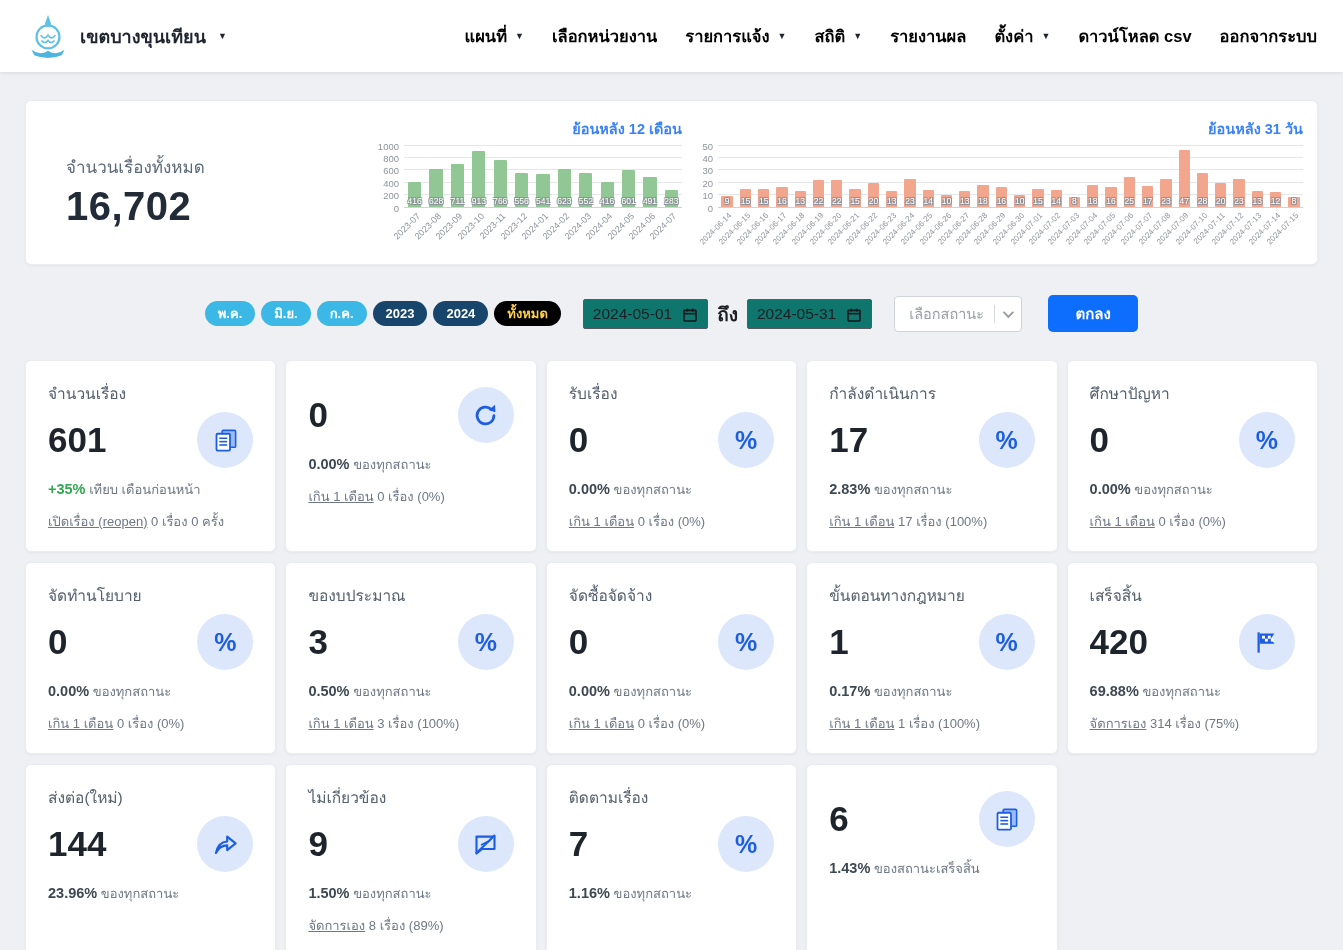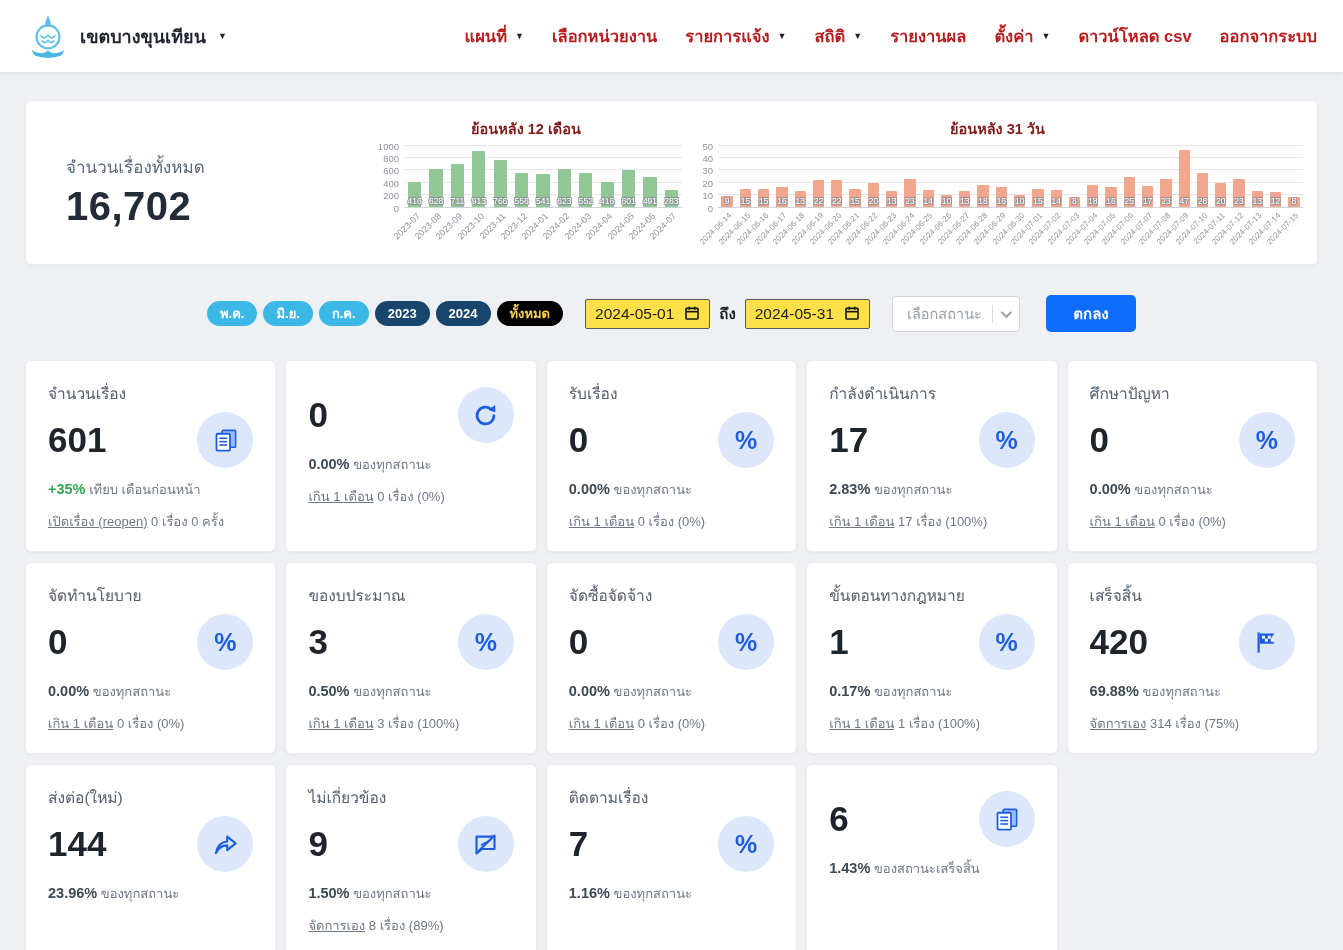--- a/index.html
+++ b/index.html
@@ -13,33 +13,33 @@
     height:72px; background:#fff; display:flex; align-items:center;
     justify-content:space-between; padding:0 26px;
     box-shadow:0 1px 4px rgba(0,0,0,.09); position:relative; z-index:5;
   }
   .brand { display:flex; align-items:center; gap:10px; cursor:pointer; }
   .logo-svg { width:44px; height:46px; display:block; }
   .brand-text { font-size:18px; font-weight:700; color:#1f2430; }
   .caret-down { font-size:9px; color:#1f2430; margin-left:2px; }
   .nav-menu { display:flex; align-items:center; gap:28px; }
   .nav-link { display:flex; align-items:center; gap:6px; cursor:pointer; }
-  .nav-label { font-size:16.5px; font-weight:700; color:#b91c1c; white-space:nowrap; }
+  .nav-label { font-size:16.5px; font-weight:700; color:#000000; white-space:nowrap; }
   
   .content { padding:0 25px; }
   .summary-panel {
     margin-top:28px; background:#fff; border-radius:6px;
     border:1px solid #ebecf1; box-shadow:0 1px 3px rgba(16,24,40,.05);
     height:165px; display:flex; padding:12px 14px 8px 14px;
   }
   .total-block { width:330px; padding:40px 0 0 26px; }
   .total-label { font-size:17px; color:#5a6878; }
   .total-value { font-size:40px; font-weight:700; color:#222b38; margin-top:4px; letter-spacing:.5px; }
   .chart { display:flex; flex-direction:column; }
-  .chart-title { font-size:14.5px; font-weight:700; color:#7f1d1d; text-align:center; margin:4px 0 6px 0; }
+  .chart-title { font-size:14.5px; font-weight:700; color:#3b82f6; text-align:right; margin:4px 0 6px 0; }
   .chart-area { display:flex; }
   .y-axis { position:relative; }
   .y-tick { position:absolute; right:5px; transform:translateY(50%); font-size:9.5px; color:#8e939c; line-height:1; }
   .plot-wrap { flex:1; }
   .plot { position:relative; border-bottom:1px solid #cfd2d8; display:flex; align-items:flex-end; }
   .gridline { position:absolute; left:0; right:0; height:1px; background:#e6e7ea; }
   .bar-slot { flex:1; position:relative; height:100%; display:flex; align-items:flex-end; justify-content:center; }
   .bar { width:62%; border-radius:1px 1px 0 0; }
   .bar-val {
     position:absolute; bottom:1px; left:50%; transform:translateX(-50%);
@@ -64,26 +64,26 @@
   .pills { display:flex; align-items:center; gap:6px; }
   .pill {
     border:none; border-radius:15px; padding:6px 13px; font-size:13px; font-weight:700;
     cursor:pointer; line-height:1; font-family:inherit;
   }
   .pill-month { background:#3cb8e6; color:#fff; }
   .pill-year { background:#17456b; color:#fff; }
   .pill-all { background:#000000; color:#ffd24d; }
   .date-group { display:flex; align-items:center; gap:9px; margin-left:8px; }
   .date-input {
-    display:flex; align-items:flex-start; gap:10px; background:#fde047;
+    display:flex; align-items:flex-end; gap:10px; background:#0f766e;
     border:1px solid #555a61; border-radius:2px; padding:5px 9px; cursor:text;
   }
   .date-input .date-text { font-size:15.5px; color:#1b1e23; }
   .cal-icon { width:16px; height:16px; display:block; }
-  .to-label { font-size:15px; font-weight:700; color:#1b1e23; }
+  .to-label { font-size:19px; font-weight:700; color:#1b1e23; }
   .status-select {
     display:flex; align-items:center; background:#fff; border:1px solid #ced4da;
     border-radius:4px; height:36px; padding:0 10px 0 14px; width:128px; cursor:pointer; margin-left:8px;
   }
   .select-text { font-size:14.5px; color:#9aa0a6; flex:1; }
   .select-divider { width:1px; height:18px; background:#d7dadf; margin:0 8px 0 4px; }
   .select-chev { width:8px; height:8px; border-right:2px solid #9aa0a6; border-bottom:2px solid #9aa0a6; transform:rotate(45deg) translateY(-2px); }
   .submit-btn {
     background:#0d6efd; color:#fff; font-size:15px; font-weight:700; font-family:inherit;
     border:none; border-radius:5px; width:90px; height:37px; cursor:pointer; margin-left:12px;

